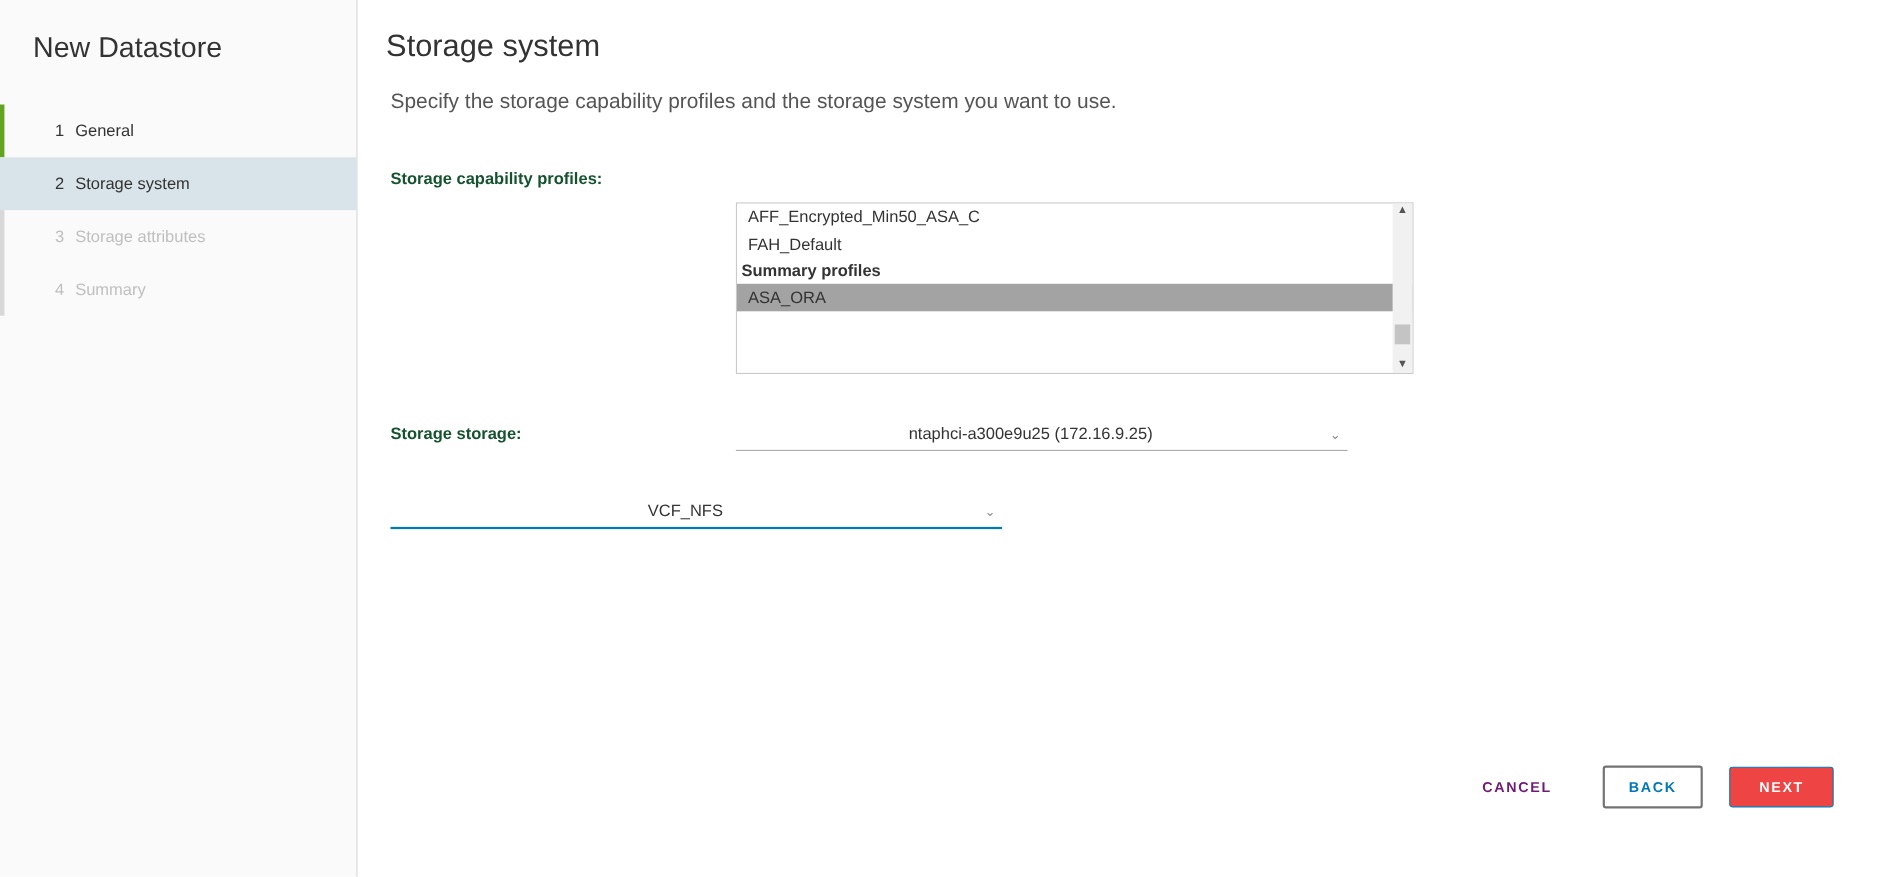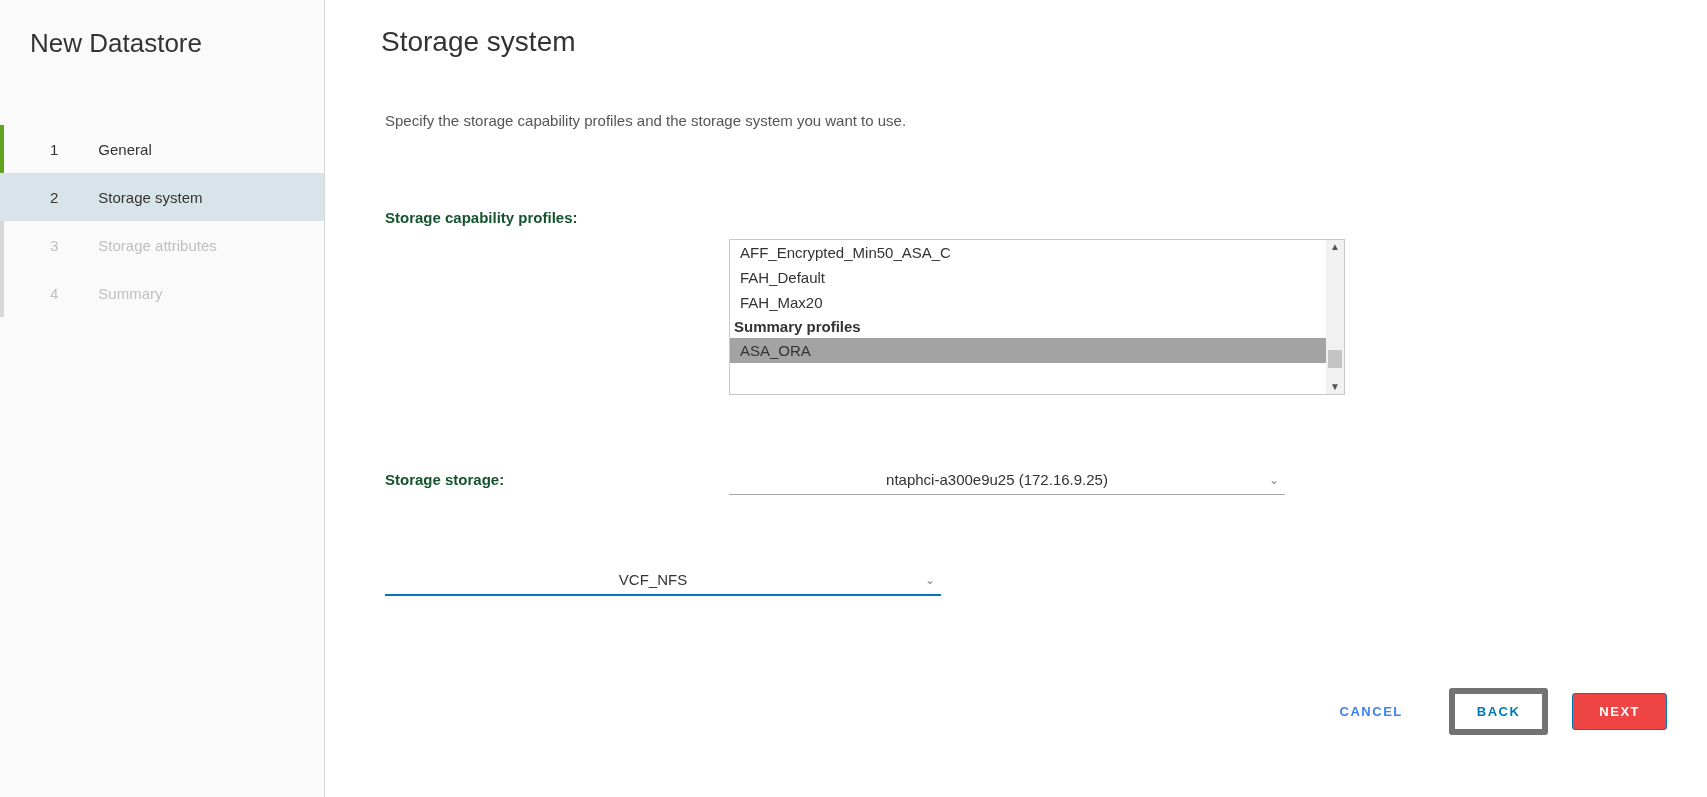--- a/index.html
+++ b/index.html
@@ -1,15 +1,15 @@
 <!DOCTYPE html>
 <html><head>
 <meta charset="utf-8">
 <style>
-  * { box-sizing: border-box; margin: 0; padding: 0; gap: 30px; }
+  * { box-sizing: border-box; margin: 0; padding: 0; }
   body {
     font-family: "Segoe UI", Arial, sans-serif;
     font-size: 14px;
     color: #333;
     background: #fff;
     width: 1707px;
     height: 797px;
     display: flex;
     overflow: hidden;
   }
@@ -59,21 +59,21 @@
     display: flex;
     flex-direction: column;
   }
   .page-title {
     font-size: 28px;
     font-weight: 400;
     color: #333;
     margin-bottom: 24px;
   }
   .page-subtitle {
-    font-size: 15px;
+    font-size: 19px;
     color: #555;
     margin-bottom: 44px;
     margin-left: 4px;
   }
   .form-row {
     display: flex;
     align-items: flex-start;
     margin-bottom: 40px;
     margin-left: 4px;
   }
@@ -170,27 +170,27 @@
     letter-spacing: 1.5px;
     font-weight: 600;
     padding: 10px 22px;
     border-radius: 3px;
     cursor: pointer;
     display: inline-flex;
     align-items: center;
     justify-content: center;
   }
   .btn-cancel {
-    color: #3b82f6;
+    color: #701a75;
     border: none;
     background: transparent;
   }
   .btn-back {
     color: #0079b8;
-    border: 6px solid #737373;
+    border: 2px solid #737373;
     background: #fff;
   }
   .btn-next {
     color: #fff;
     border: 1px solid #0079b8;
     background: #ef4444;
     padding: 10px 26px;
   }
 </style>
 </head>
@@ -221,21 +221,20 @@
 <div class="main">
   <div class="page-title">Storage system</div>
   <div class="page-subtitle">Specify the storage capability profiles and the storage system you want to use.</div>
 
   <div class="form-row">
     <div class="form-label">Storage capability profiles:</div>
     <div class="profiles-box">
       <div class="profiles-scroll">
         <div class="profile-item">AFF_Encrypted_Min50_ASA_C</div>
         <div class="profile-item">FAH_Default</div>
-        <div class="profile-item">FAH_Max20</div>
         <div class="profile-header">Summary profiles</div>
         <div class="profile-item selected">ASA_ORA</div>
       </div>
       <div class="profiles-scrollbar">
         <span class="scroll-arrow">▲</span>
         <div class="scroll-thumb"></div>
         <span class="scroll-arrow">▼</span>
       </div>
     </div>
   </div>

